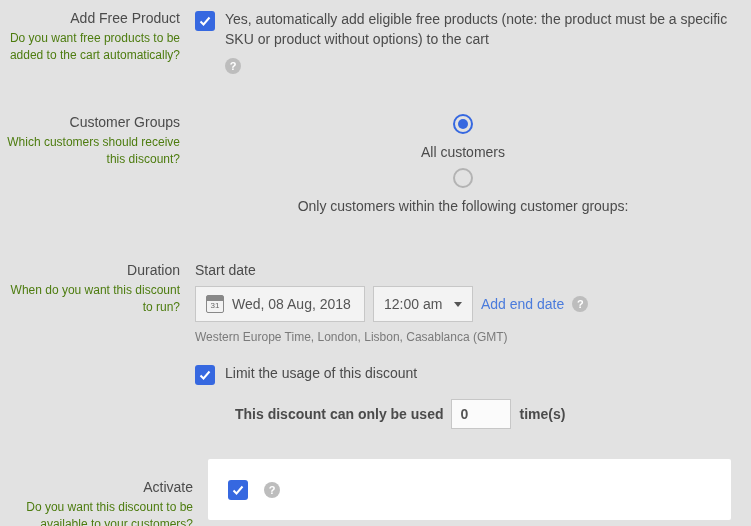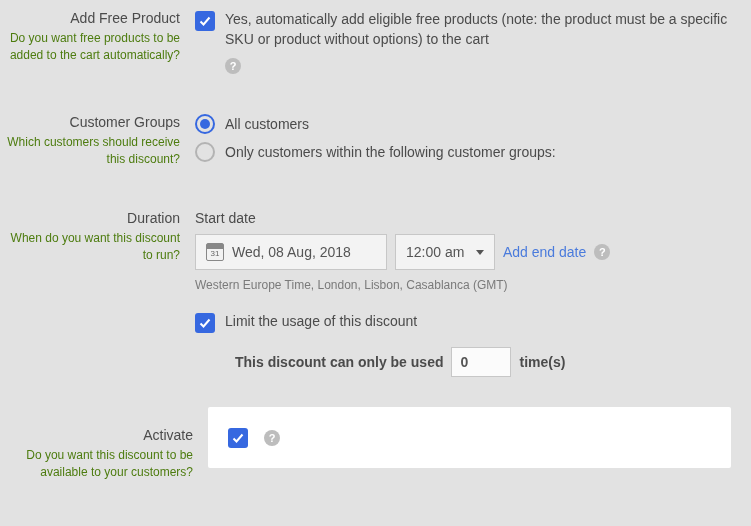--- a/index.html
+++ b/index.html
@@ -74,20 +74,21 @@
     align-items: center;
     justify-content: center;
     vertical-align: middle;
     flex-shrink: 0;
   }
   .radio-row {
     display: flex;
     align-items: center;
     gap: 10px;
     margin-bottom: 8px;
+    flex-direction: column;
   }
   .radio {
     width: 20px;
     height: 20px;
     border-radius: 50%;
     border: 2px solid #b3b3b3;
     flex-shrink: 0;
     position: relative;
   }
   .radio.on {
@@ -113,21 +114,21 @@
   }
   .date-box, .time-box {
     display: flex;
     align-items: center;
     height: 36px;
     border: 1px solid #c7c7c7;
     background: #f3f3f3;
     padding: 0 10px;
     color: #555;
   }
-  .date-box { width: 192px; gap: 8px; }
+  .date-box { width: 170px; gap: 8px; }
   .time-box { width: 100px; justify-content: space-between; }
   .cal-icon {
     width: 18px;
     height: 18px;
     border: 1px solid #888;
     border-radius: 2px;
     position: relative;
     background: #f3f3f3;
     flex-shrink: 0;
   }

